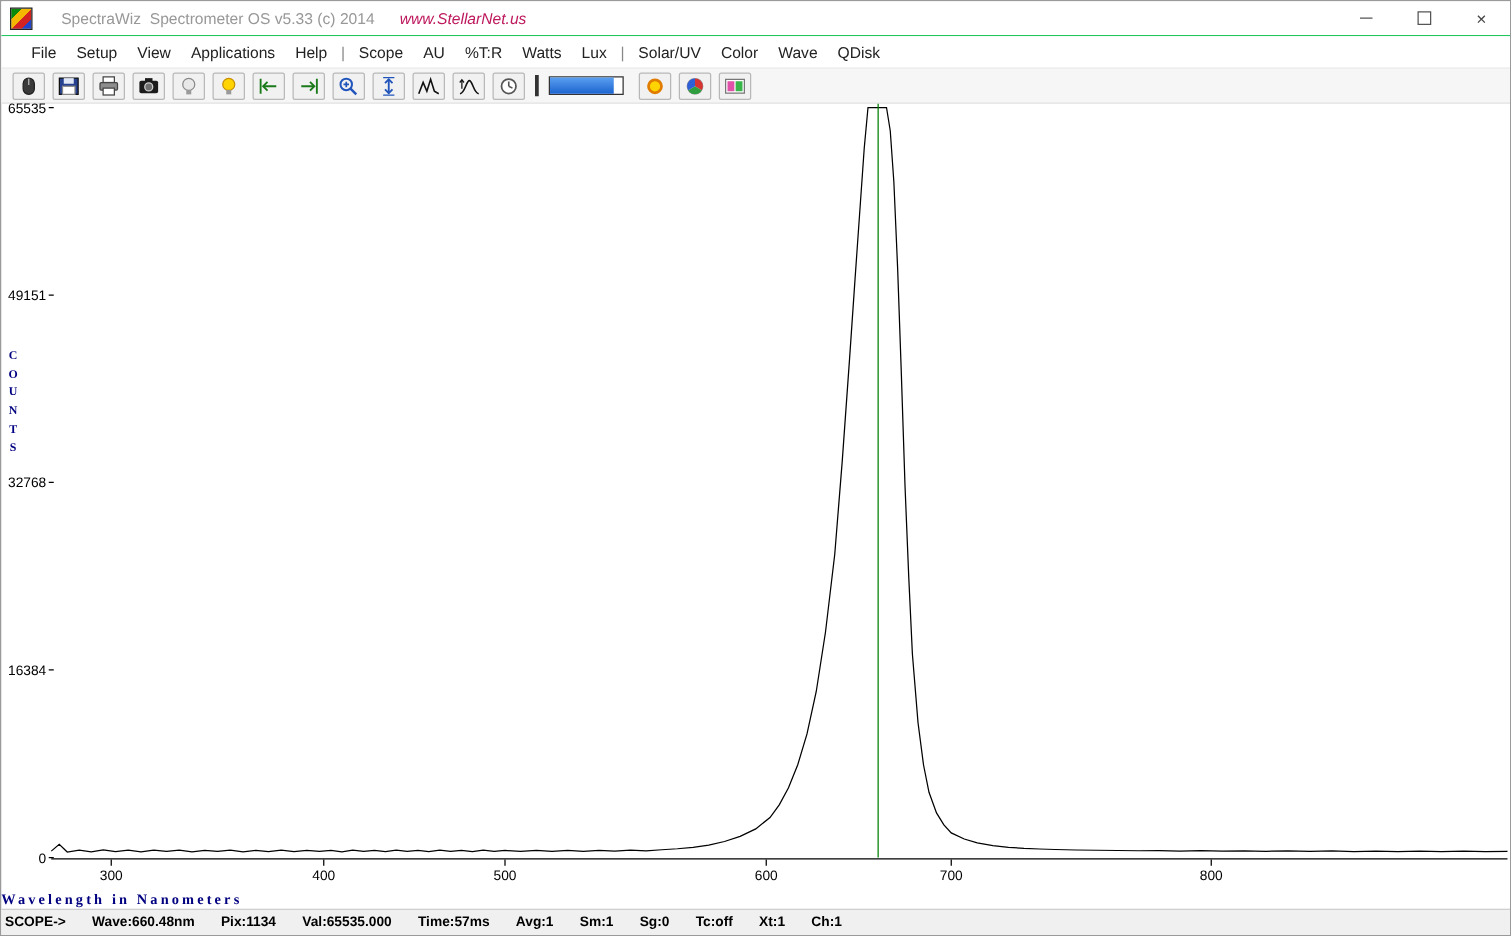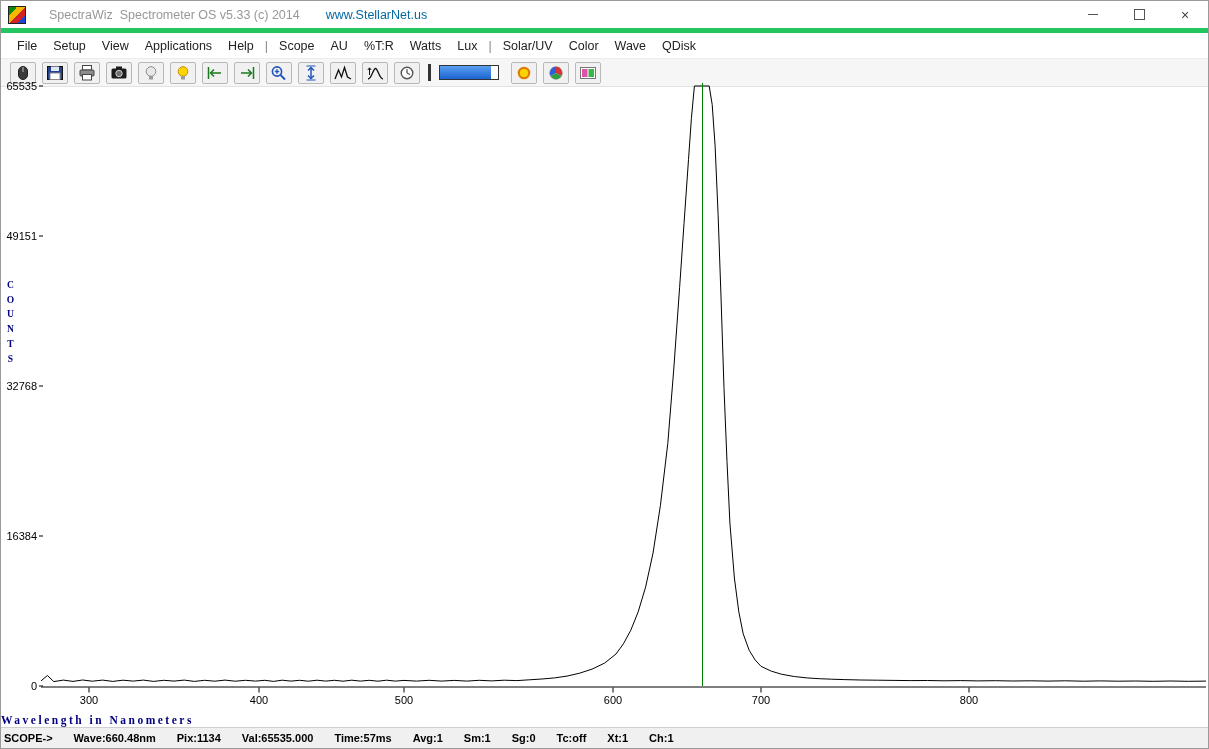--- a/index.html
+++ b/index.html
@@ -2,31 +2,31 @@
 <html><head>
 <meta charset="utf-8">
 <style>
   html,body{margin:0;padding:0;}
   body{
     width:1209px;height:749px;position:relative;background:#fff;
     font-family:"Liberation Sans",sans-serif;overflow:hidden;
     border:1px solid #9a9a9a;box-sizing:border-box;
   }
   
-  .titlebar{height:27px;display:flex;align-items:center;background:#fff;border-bottom:5px solid #22c55e;}
+  .titlebar{height:27px;display:flex;align-items:center;background:#fff;border-bottom:1px solid #22c55e;}
   .app-icon{width:16px;height:16px;margin-left:7px;border:1px solid #222;
     background:linear-gradient(135deg,#0a8a0a 0 25%,#f5b800 25% 50%,#d22222 50% 75%,#2244cc 75% 100%);}
   .title-text{margin-left:9px;color:#989898;font-size:12.5px;white-space:pre;}
-  .website{margin-left:26px;color:#0369a1;font-size:12.5px;}
+  .website{margin-left:20px;color:#be185d;font-size:12.5px;font-style:italic;}
   .win-controls{margin-left:auto;display:flex;height:100%;}
   .win-btn{width:46px;height:100%;display:flex;align-items:center;justify-content:center;color:#444;font-size:14px;cursor:pointer;}
   .min-glyph{display:inline-block;width:10px;border-bottom:1.5px solid #555;}
   .max-glyph{display:inline-block;width:9px;height:9px;border:1.2px solid #555;}
   
-  .menubar{height:25px;display:flex;align-items:center;font-size:12.5px;color:#222;padding-left:8px;background:#fff;}
+  .menubar{height:25px;display:flex;align-items:center;font-size:12.5px;color:#222;padding-left:16px;background:#fff;}
   .menu-item{padding:0 8px;cursor:default;}
   .menu-sep{color:#888;padding:0 3px;}
   
   .toolbar{height:27px;display:flex;align-items:center;padding-left:9px;background:#f6f6f6;
     border-top:1px solid #ececec;border-bottom:1px solid #e2e2e2;gap:6px;}
   .tb-btn{width:26px;height:22px;border:1px solid #b8b8b8;background:#f1f1f1;display:flex;
     align-items:center;justify-content:center;padding:0;border-radius:2px;cursor:pointer;}
   .tb-btn svg{display:block;}
   .slider-handle{width:3px;height:17px;background:#333;margin:0 2px;cursor:pointer;}
   .meter{width:58px;height:13px;border:1px solid #333;background:#fff;margin-right:6px;}

